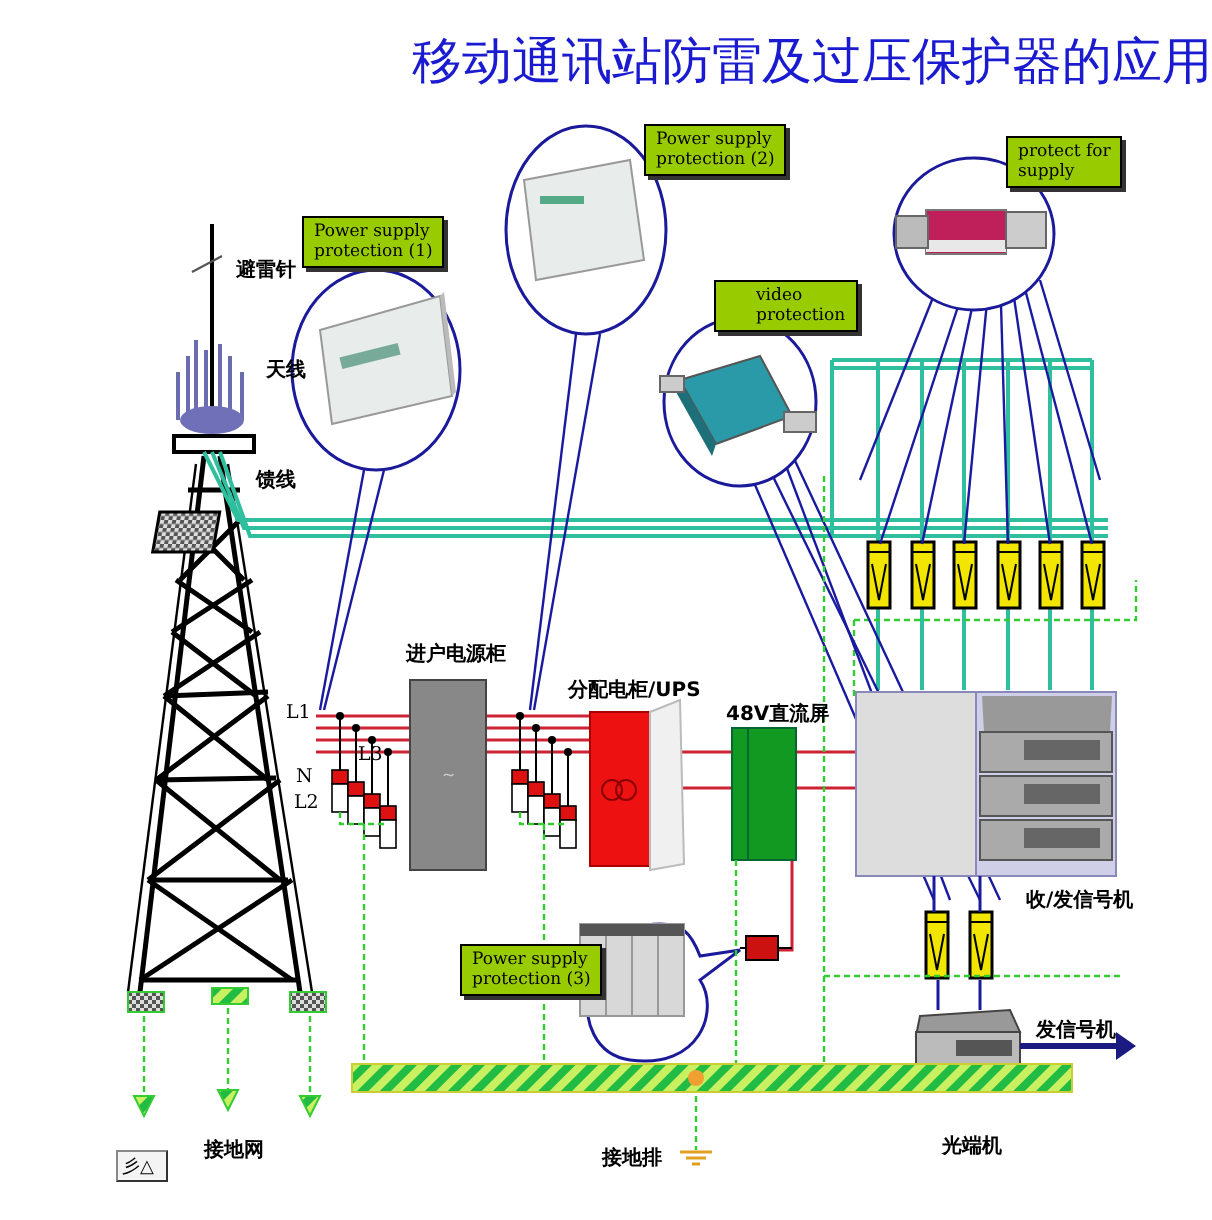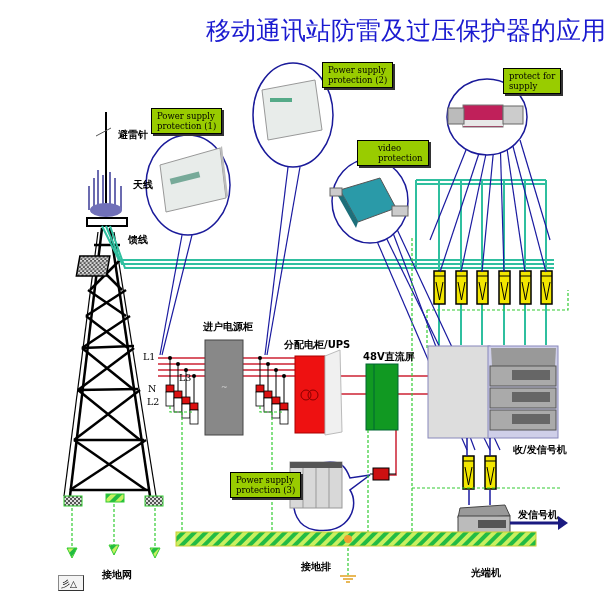--- a/index.html
+++ b/index.html
@@ -297,21 +297,21 @@
 
 <div class="lbl" style="left:118px; top:128px;">避雷针</div>
 <div class="lbl" style="left:133px; top:178px;">天线</div>
 <div class="lbl" style="left:128px; top:233px;">馈线</div>
 <div class="lbl" style="left:203px; top:320px;">进户电源柜</div>
 <div class="lbl" style="left:284px; top:338px;">分配电柜/UPS</div>
 <div class="lbl" style="left:363px; top:350px;">48V直流屏</div>
 <div class="lbl" style="left:513px; top:443px;">收/发信号机</div>
 <div class="lbl" style="left:471px; top:544px;margin-top:22px;">光端机</div>
 <div class="lbl" style="left:518px; top:508px;">发信号机</div>
-<div class="lbl" style="left:301px; top:560px;">接地排</div>
+<div class="lbl" style="left:301px; top:572px;">接地排</div>
 <div class="lbl" style="left:102px; top:568px;">接地网</div>
 
 <div class="lbl serif" style="left:143px; top:351px;">L1</div>
 <div class="lbl serif" style="left:147px; top:376px;margin-top:20px;">L2</div>
 <div class="lbl serif" style="left:143px; top:372px;margin-left:36px;">L3</div>
 <div class="lbl serif" style="left:148px; top:383px;">N</div>
 
 <div class="btn">彡△</div>
 
 </body></html>

